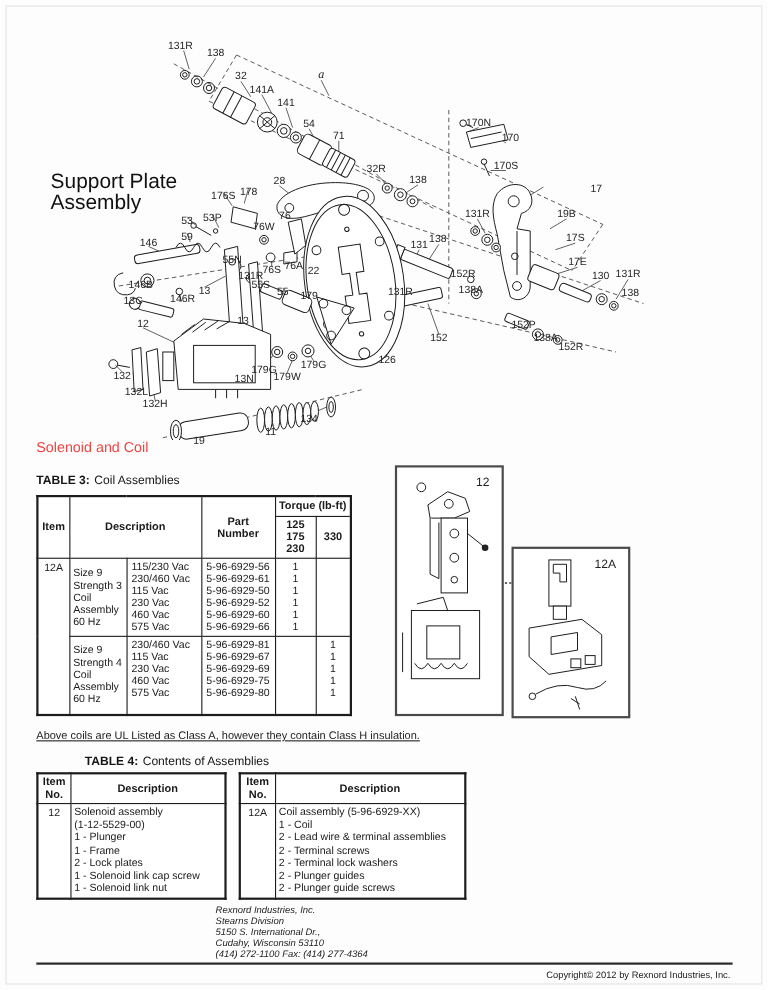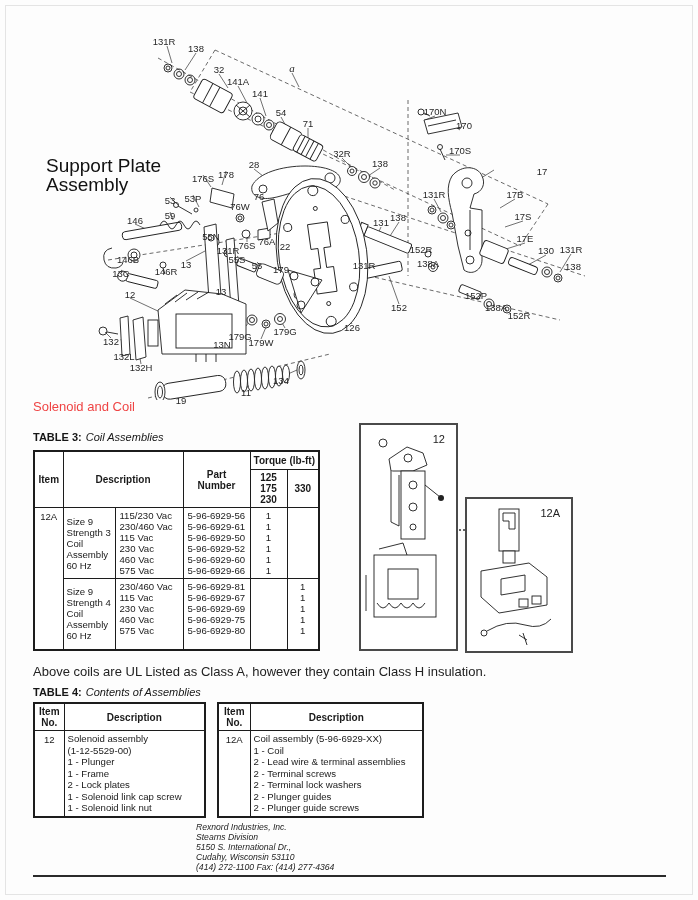--- a/index.html
+++ b/index.html
@@ -13,39 +13,39 @@
   .plbl{position:absolute;transform:translate(-50%,-50%);font-size:9.5px;line-height:9.5px;
         color:#262626;white-space:nowrap;}
   .plbl.it{font-style:italic;font-family:"Liberation Serif",serif;font-size:11px;}
   .support-label{position:absolute;left:46px;top:112px;font-size:19px;line-height:19px;
         white-space:pre-line;color:#111;margin-top:36px;}
 
   
   .heading{position:absolute;left:33px;top:399px;font-size:13px;color:#ef4444;}
   .tbl-cap{position:absolute;left:33px;font-size:11px;color:#161616;}
   .tbl-cap .b{font-weight:bold;}
-  .tbl-cap .i{font-style:italic;margin-left:4px;}
+  .tbl-cap .i{margin-left:4px;}
   .cap3{top:431px;}
-  .cap4{top:686px;}
+  .cap4{top:686px;margin-left:44px;}
 
   
   table{border-collapse:collapse;table-layout:fixed;background:#fff;}
   .t3,.t4{border:2px solid #1c1c1c;}
   .t3 th,.t3 td,.t4 th,.t4 td{border:1px solid #1c1c1c;padding:2px 3px;}
   .t3{position:absolute;left:33px;top:450px;width:285px;}
   .t3 th{font-size:10px;font-weight:bold;text-align:center;vertical-align:middle;}
   .t3 td{font-size:9.6px;line-height:11px;vertical-align:top;}
   .t3 .torque-hdr{height:13px;}
   .ml{white-space:pre-line;}
   .t3 .item-cell{text-align:center;vertical-align:top;padding-top:3px;}
   .t3 .desc{text-align:left;vertical-align:middle;}
   .t3 .volt,.t3 .part{text-align:left;padding-left:4px;}
   .t3 .tq{text-align:center;}
   .t3 tbody tr{height:71px;}
-  .footnote{position:absolute;left:33px;top:664px;font-size:13px;color:#222;}
+  .footnote{position:absolute;left:33px;top:664px;font-size:10px;color:#222;text-decoration:underline;}
 
   .t4wrap{position:absolute;left:33px;top:702px;display:flex;gap:11px;align-items:flex-start;}
   .t4 th{font-size:10px;font-weight:bold;text-align:center;vertical-align:middle;line-height:11px;}
   .t4 td{font-size:9.6px;line-height:11.5px;vertical-align:top;}
   .t4 .item-cell{text-align:center;padding-top:3px;}
 
   
   .dbox{position:absolute;border:2px solid #4a4a4a;background:#fff;}
   .dbox12{left:359px;top:423px;width:95px;height:224px;}
   .dbox12A{left:465px;top:497px;width:104px;height:152px;}
@@ -295,21 +295,21 @@
         <span class="plbl" style="left: 435px; top: 104px;">170N</span>
         <span class="plbl" style="left: 464px; top: 118px;">170</span>
         <span class="plbl" style="left: 460px; top: 143px;">170S</span>
         <span class="plbl" style="left: 494px; top: 164px; margin-left: 48px;">17</span>
         <span class="plbl" style="left: 254px; top: 157px;">28</span>
         <span class="plbl" style="left: 342px; top: 146px;">32R</span>
         <span class="plbl" style="left: 380px; top: 156px;">138</span>
         <span class="plbl" style="left: 203px; top: 171px;">176S</span>
         <span class="plbl" style="left: 226px; top: 167px;">178</span>
         <span class="plbl" style="left: 434px; top: 187px;">131R</span>
-        <span class="plbl" style="left: 515px; top: 187px;">17B</span>
+        <span class="plbl" style="left: 515px; top: 187px;">19B</span>
         <span class="plbl" style="left: 170px; top: 193px;">53</span>
         <span class="plbl" style="left: 193px; top: 191px;">53P</span>
         <span class="plbl" style="left: 240px; top: 199px;">76W</span>
         <span class="plbl" style="left: 259px; top: 189px;">76</span>
         <span class="plbl" style="left: 523px; top: 209px;">17S</span>
         <span class="plbl" style="left: 135px; top: 213px;">146</span>
         <span class="plbl" style="left: 170px; top: 208px;">59</span>
         <span class="plbl" style="left: 381px; top: 215px;">131</span>
         <span class="plbl" style="left: 398px; top: 210px;">138</span>
         <span class="plbl" style="left: 525px; top: 231px;">17E</span>
@@ -536,13 +536,14 @@
       </tbody>
     </table>
   </div>
 
   <div class="address">Rexnord Industries, Inc.
 Stearns Division
 5150 S. International Dr.,
 Cudahy, Wisconsin 53110
 (414) 272-1100   Fax: (414) 277-4364</div>
   <div class="footer-rule"></div>
+  <div class="copyright">Copyright© 2012 by Rexnord Industries, Inc.</div>
 </div>
 
 </body></html>

